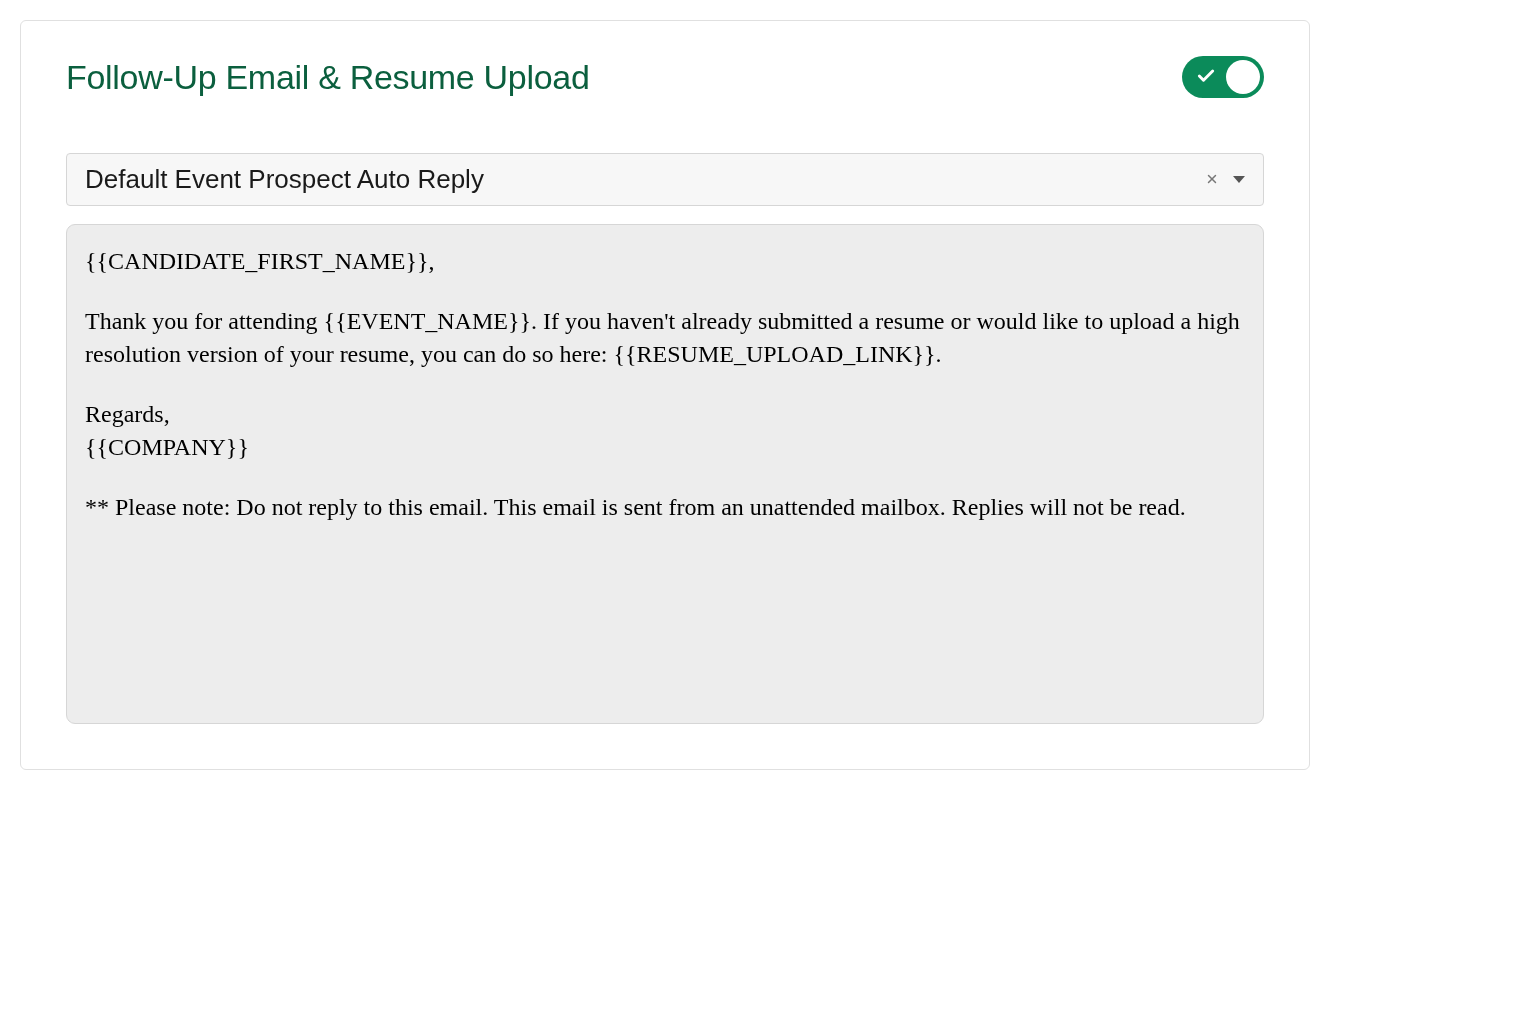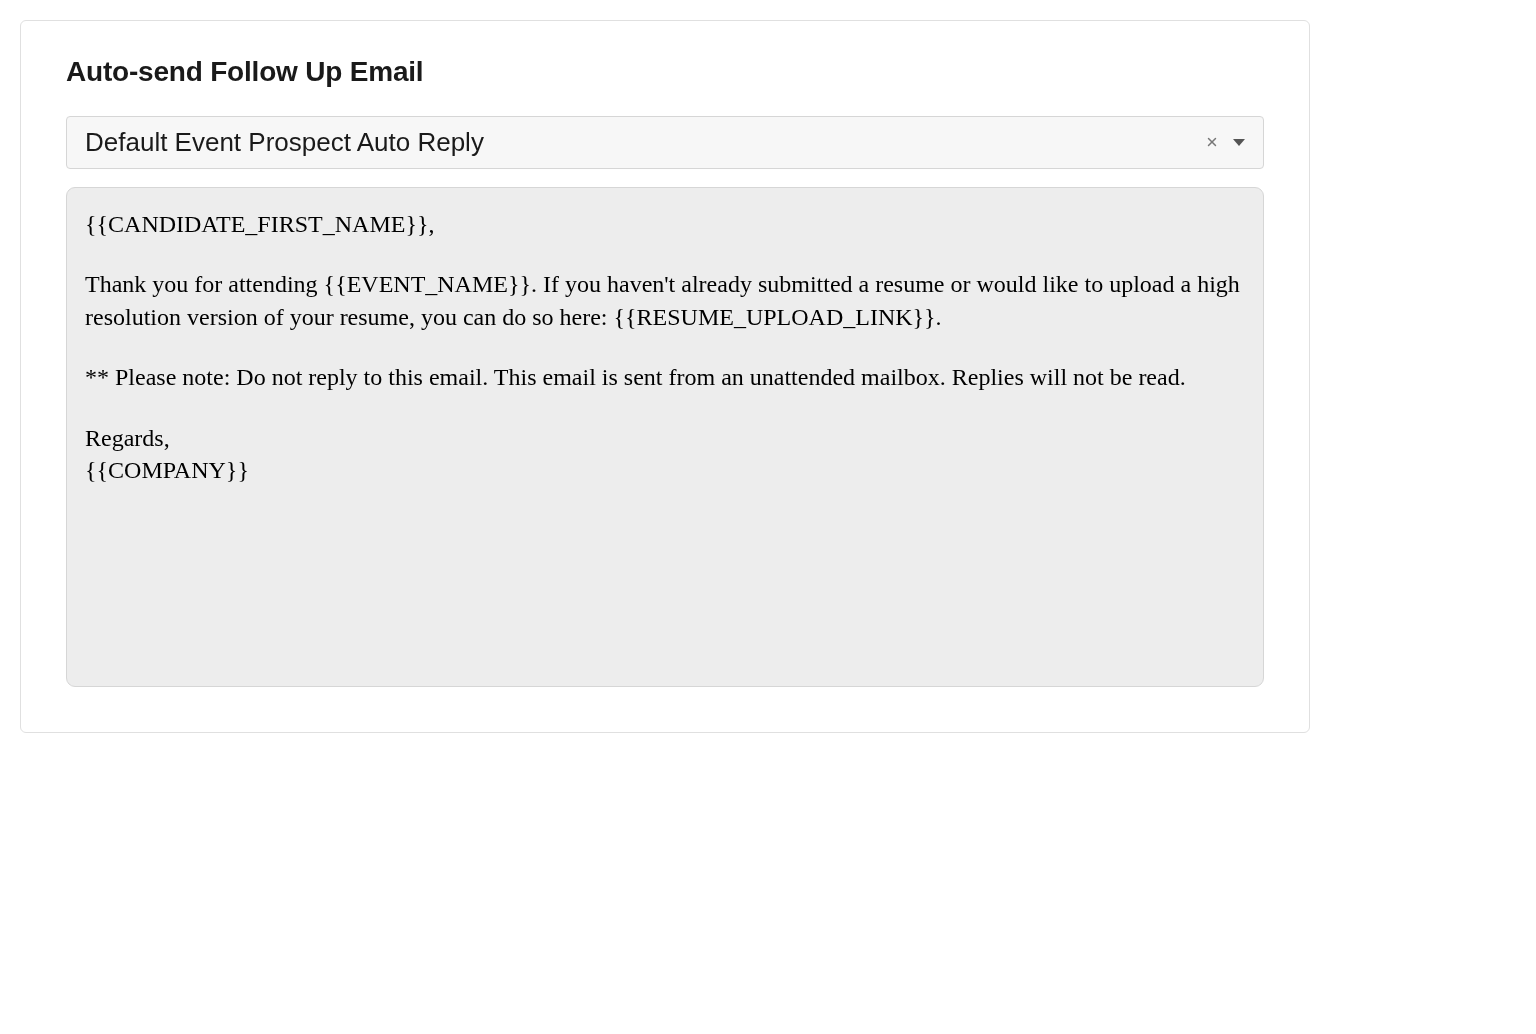--- a/index.html
+++ b/index.html
@@ -118,39 +118,49 @@
     margin-bottom: 28px;
   }
   .preview-box .para:last-child {
     margin-bottom: 0;
   }
 </style>
 </head>
 <body>
 
 <div class="card">
+  <div class="card-header">
+    <h1 class="card-title">Follow-Up Email &amp; Resume Upload</h1>
+    <div class="toggle">
+      <span class="toggle-check">
+        <svg width="20" height="20" viewBox="0 0 24 24" fill="none" stroke="white" stroke-width="3.5" stroke-linecap="round" stroke-linejoin="round">
+            <polyline points="20 6 9 17 4 12"></polyline>
+          </svg>
+      </span>
+      <span class="toggle-knob"></span>
+    </div>
+  </div>
 
-  <h2 class="section-title">Auto-send Follow Up Email</h2>
 
 
   <div class="select-box">
     <span class="select-value">Default Event Prospect Auto Reply</span>
     <span class="select-icons">
       <span class="clear-icon">
         <svg width="14" height="14" viewBox="0 0 24 24" fill="none" stroke="#777" stroke-width="2.5" stroke-linecap="round">
             <line x1="18" y1="6" x2="6" y2="18"></line>
             <line x1="6" y1="6" x2="18" y2="18"></line>
           </svg>
       </span>
       <span class="caret-icon"></span>
     </span>
   </div>
 
   <div class="preview-box">
     <div class="para">{{CANDIDATE_FIRST_NAME}},</div>
     <div class="para">Thank you for attending {{EVENT_NAME}}. If you haven't already submitted a resume or would like to upload a high resolution version of your resume, you can do so here: {{RESUME_UPLOAD_LINK}}.</div>
-    <div class="para">** Please note: Do not reply to this email. This email is sent from an unattended mailbox. Replies will not be read.</div>
     <div class="para">
       <span>Regards,</span><br>
       <span>{{COMPANY}}</span>
     </div>
+    <div class="para">** Please note: Do not reply to this email. This email is sent from an unattended mailbox. Replies will not be read.</div>
   </div>
 </div>
 
 </body></html>

